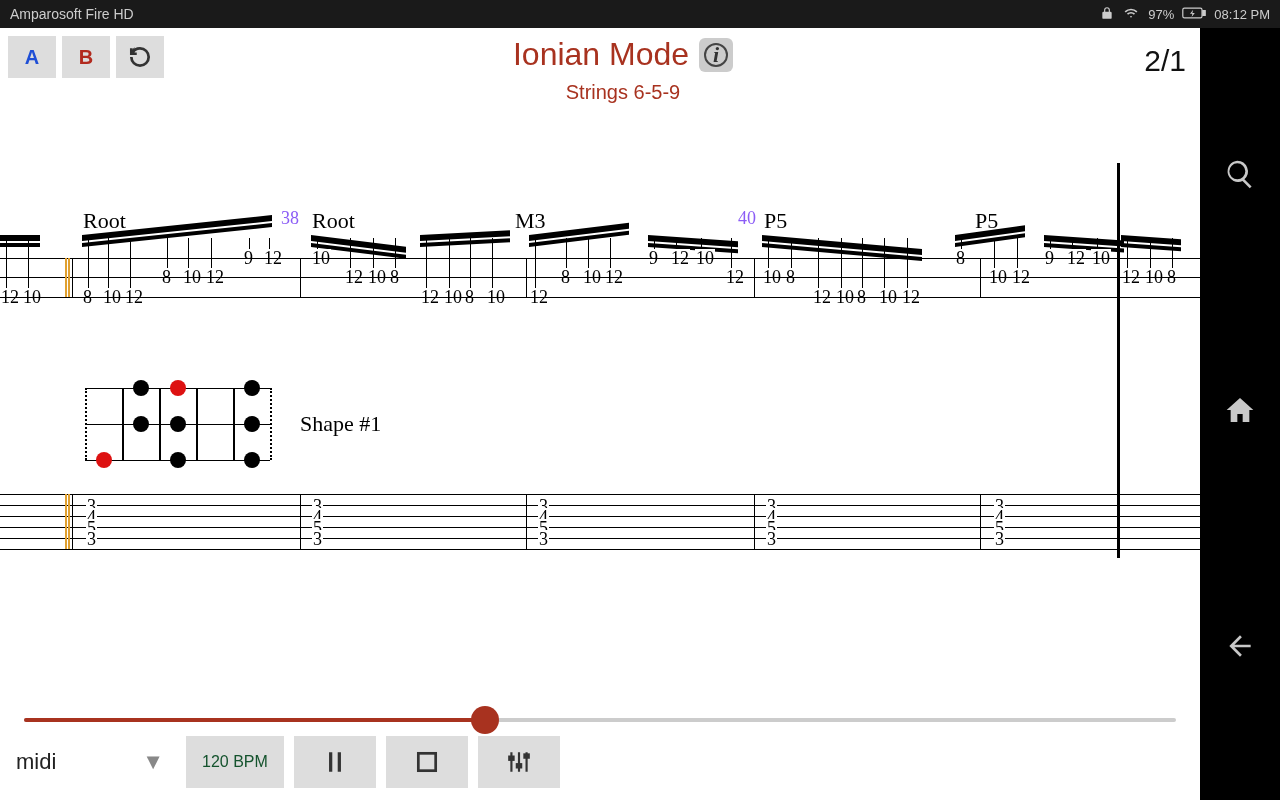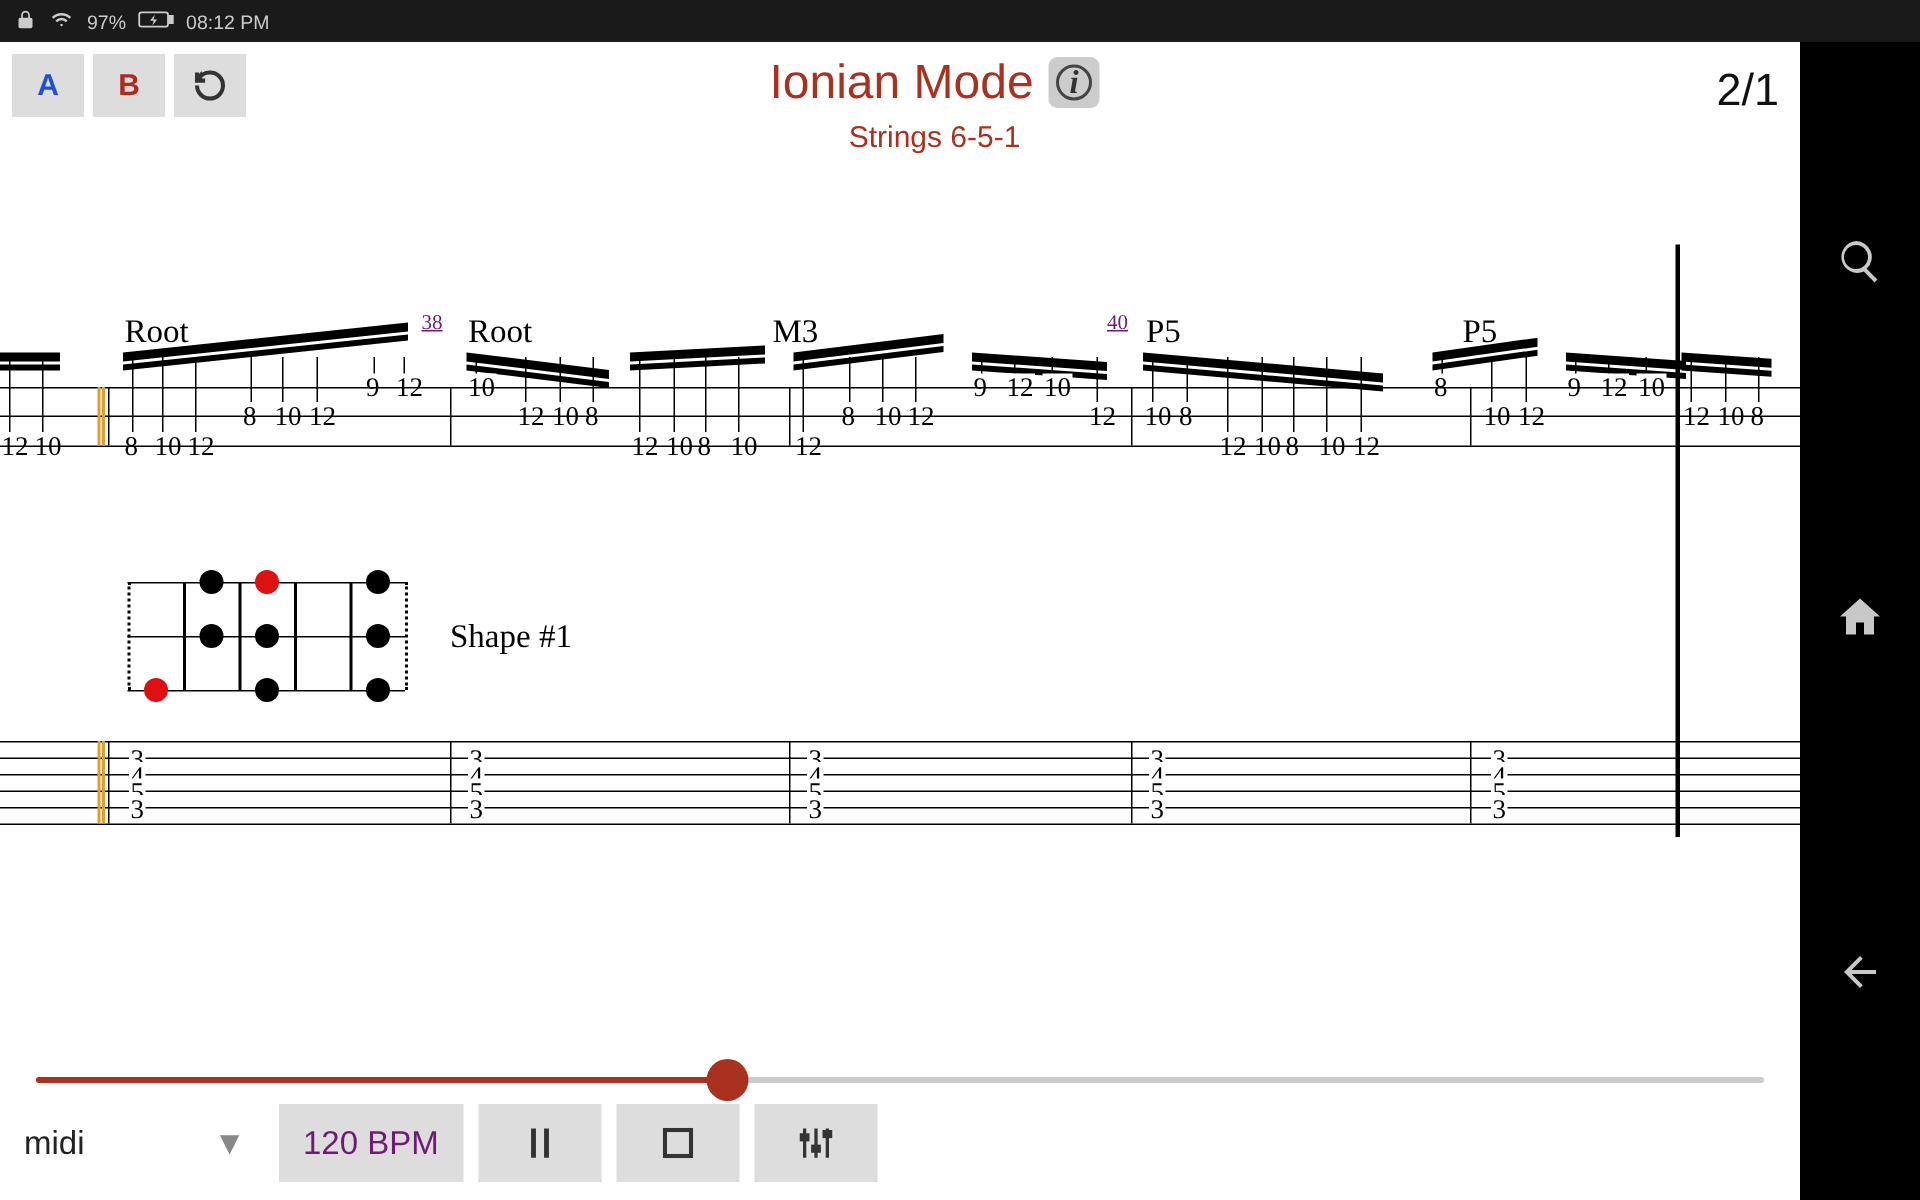--- a/index.html
+++ b/index.html
@@ -18,21 +18,21 @@
 .btn-b { color:#b22a1e; font-weight:bold; width:48px; }
 .header-center { position:absolute; left:0; right:0; text-align:center; pointer-events:none;padding-left:46px; }
 .header-title { color:#a8321f; font-size:32px; font-weight:400; display:inline-flex; align-items:center; gap:10px; justify-content:center; pointer-events:auto; }
 .info-badge { width:34px; height:34px; border-radius:6px; background:#ccc; display:inline-flex; align-items:center; justify-content:center; color:#333; font-size:22px; cursor:pointer; }
 .info-badge span { border:2px solid #444; border-radius:50%; width:24px; height:24px; display:flex; align-items:center; justify-content:center; font-family: Georgia, serif; font-style:italic; font-weight:bold; }
 .header-sub { color:#a8321f; font-size:20px; margin-top:8px; }
 .page-count { position:absolute; right:14px; top:16px; font-size:30px; color:#111; }
 .tab-area { position:absolute; left:0; right:0; top:180px; }
 .interval-labels { font-family: 'Times New Roman', serif; font-size:22px; position:relative; height:30px; }
 .interval-labels span { position:absolute; }
-.interval-labels .mnum { color:#701a75; font-size:14px;text-decoration:underline; }
+.interval-labels .mnum { color:#8b5cf6; font-size:18px; }
 .staff { position:relative; height:78px; }
 .staff .line { position:absolute; left:0; right:0; height:1px; background:#000; }
 .staff .barline { position:absolute; top:0; bottom:0; width:1px; background:#000; }
 .staff .marker-gold { position:absolute; top:0; bottom:0; width:2px; background:#e0a030; }
 .staff .playhead { position:absolute; width:3px; background:#000; }
 .staff .nums { font-family:'Times New Roman', serif; font-size:18px; position:absolute; left:0; right:0; top:0; bottom:0; }
 .staff .nums span { position:absolute; background:#fff; padding:0 1px; line-height:1; }
 .beams { position:absolute; left:0; right:0; top:0; bottom:0; }
 .beams div { position:absolute; background:#000; transform-origin:left center; }
 .shape-area { position:absolute; left:85px; top:360px; display:flex; align-items:center; gap:30px; }
@@ -46,27 +46,28 @@
 .accomp .ch { position:absolute; font-family:'Times New Roman',serif; font-size:18px; background:#fff; padding:0 1px; line-height:1; }
 .bottom { position:absolute; left:0; right:0; bottom:0; padding:0 12px 12px 6px; }
 .key-label { color:#b2231a; font-size:20px; margin-bottom:4px; margin-left:2px; }
 .slider-row { display:flex; align-items:center; margin:4px 12px 14px 18px; }
 .slider-track { flex:1; height:4px; background:#ccc; border-radius:2px; position:relative; }
 .slider-fill { position:absolute; left:0; top:0; bottom:0; background:#a8321f; border-radius:2px; }
 .slider-thumb { position:absolute; width:28px; height:28px; background:#a8321f; border-radius:50%; top:50%; transform:translate(-50%,-50%); }
 .controls { display:flex; align-items:center; gap:10px; }
 .dropdown { width:170px; height:48px; display:flex; align-items:center; padding:0 10px; font-size:22px; color:#222; cursor:pointer; position:relative; }
 .dropdown .arrow { position:absolute; right:12px; color:#888; }
-.ctrl-btn { background:#ddd; border:none; height:52px; min-width:82px; display:flex; align-items:center; justify-content:center; font-size:22px; cursor:pointer; color:#701a75; padding:0 16px; }
+.ctrl-btn { background:#ddd; border:none; height:52px; min-width:82px; display:flex; align-items:center; justify-content:center; font-size:16px; cursor:pointer; color:#14532d; padding:0 16px; }
 .ctrl-btn svg { width:26px; height:26px; }
 </style>
 </head>
 <body>
 
 <div class="statusbar">
+  <div class="title">Amparosoft Fire HD</div>
   <div class="icons">
     <span>
       <svg width="14" height="14" viewBox="0 0 24 24" fill="#ccc">
           <path d="M12 2a5 5 0 00-5 5v3H6a2 2 0 00-2 2v8a2 2 0 002 2h12a2 2 0 002-2v-8a2 2 0 00-2-2h-1V7a5 5 0 00-5-5zm-3 5a3 3 0 116 0v3H9V7z"></path>
         </svg>
     </span>
     <span>
       <svg width="18" height="14" viewBox="0 0 24 24" fill="#ccc">
           <path d="M12 20l-2-2a3 3 0 014 0l-2 2zm-5-5l-2-2a10 10 0 0114 0l-2 2a7 7 0 00-10 0zm-4-4L1 9a16 16 0 0122 0l-2 2a13 13 0 00-18 0z"></path>
         </svg>
@@ -97,21 +98,21 @@
             <polygon points="7,3 3,7 7,9" fill="#333" stroke="none"></polygon>
           </svg>
       </button>
       <div class="header-center">
         <div class="header-title">
           <span>Ionian Mode</span>
           <span class="info-badge">
               <span>i</span>
             </span>
         </div>
-        <div class="header-sub">Strings 6-5-1</div>
+        <div class="header-sub">Strings 6-5-9</div>
       </div>
       <div class="page-count">2/1</div>
     </div>
 
     <div class="tab-area">
       <div class="interval-labels" id="interval-labels">
           <span style="left: 83px;">Root</span>
           <span style="left: 312px;">Root</span>
           <span style="left: 515px;">M3</span>
           <span style="left: 764px;">P5</span>

